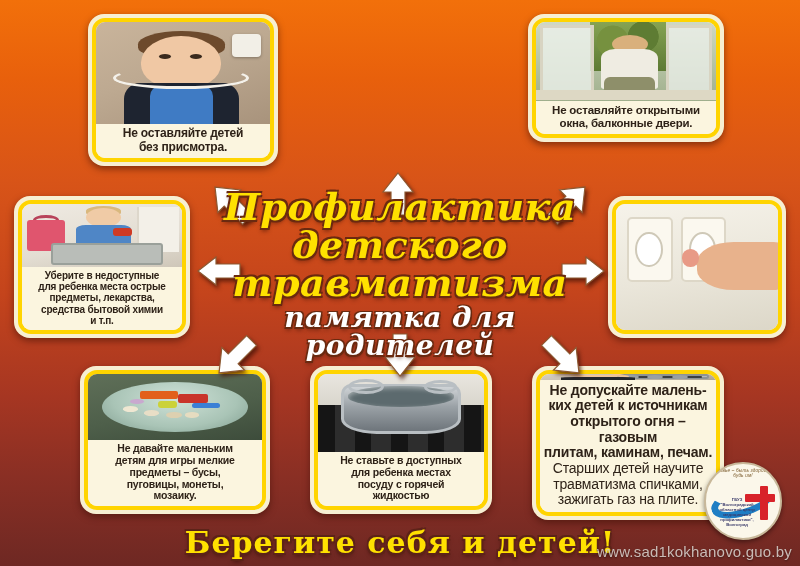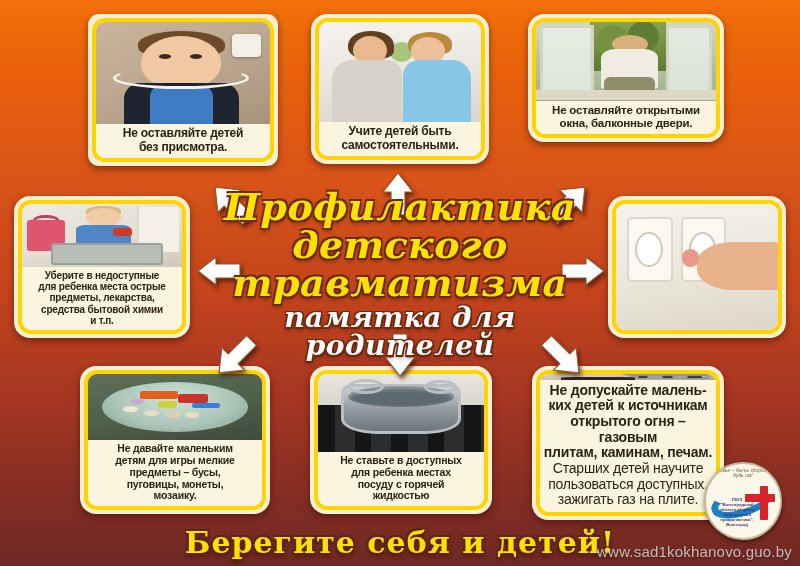--- a/index.html
+++ b/index.html
@@ -233,60 +233,41 @@
     position:absolute;left:14%;top:44%;width:56%;
     text-align:center;font-size:4.2px;line-height:1.22;color:#3a3a6a;
     font-weight:bold;
   }
 </style>
 </head>
 <body>
 
 <div id="poster">
 
-  <div class="card" style="left:88px;top:14px;width:190px;height:152px;border-radius:11px;">
+  <div class="card" style="left:88px;top:14px;width:190px;height:152px;">
     <div class="card-inner">
       <div class="photo">
         <div class="ph p1">
           <div class="socket"></div>
           <div class="hair"></div>
             <div class="head"></div>
           <div class="eye l"></div>
             <div class="eye r"></div>
           <div class="body"></div>
             <div class="bib"></div>
           <div class="cord"></div>
         </div>
       </div>
       <div class="caption" style="font-size:12px;">
         <span>Не оставляйте детей</span><br>
         <span>без присмотра.</span>
       </div>
     </div>
   </div>
 
-  <div class="card" style="left:311px;top:14px;width:178px;height:150px;">
-    <div class="card-inner">
-      <div class="photo">
-        <div class="ph p2">
-          <div class="plant"></div>
-          <div class="mom-hair"></div>
-            <div class="mom-h"></div>
-            <div class="mom-b"></div>
-          <div class="boy-hair"></div>
-            <div class="boy-h"></div>
-            <div class="boy-b"></div>
-        </div>
-      </div>
-      <div class="caption" style="font-size:12px;">
-        <span>Учите детей быть</span><br>
-        <span>самостоятельными.</span>
-      </div>
-    </div>
-  </div>
 
   <div class="card" style="left:528px;top:14px;width:196px;height:128px;">
     <div class="card-inner">
       <div class="photo">
         <div class="ph p3">
           <div class="trees"></div>
           <div class="glassL"></div>
             <div class="glassR"></div>
           <div class="kid-h"></div>
             <div class="kid-b"></div>
@@ -400,21 +381,21 @@
             <div class="boy-h"></div>
             <div class="boy-b"></div>
         </div>
       </div>
       <div class="caption" style="font-size:14px;">
         <span>Не допускайте малень-</span><br>
         <span>ких детей к источникам</span><br>
         <span>открытого огня – газовым</span><br>
         <span>плитам, каминам, печам.</span>
         <span class="sub">Старших детей научите</span>
-        <span class="sub">пользоваться доступных,</span>
+        <span class="sub">травматизма спичками,</span>
         <span class="sub">зажигать газ на плите.</span>
       </div>
     </div>
   </div>
 
   <div class="arrow" style="left:204px;top:176px;">
     <svg width="56" height="56" viewBox="0 0 56 56">
         <g transform="rotate(-45 28 28)">
       <path d="M28 4 L44 24 H35 V50 H21 V24 H12 Z" fill="#ffffff" stroke="#8d5a33" stroke-width="1.2"></path>
     </g>

